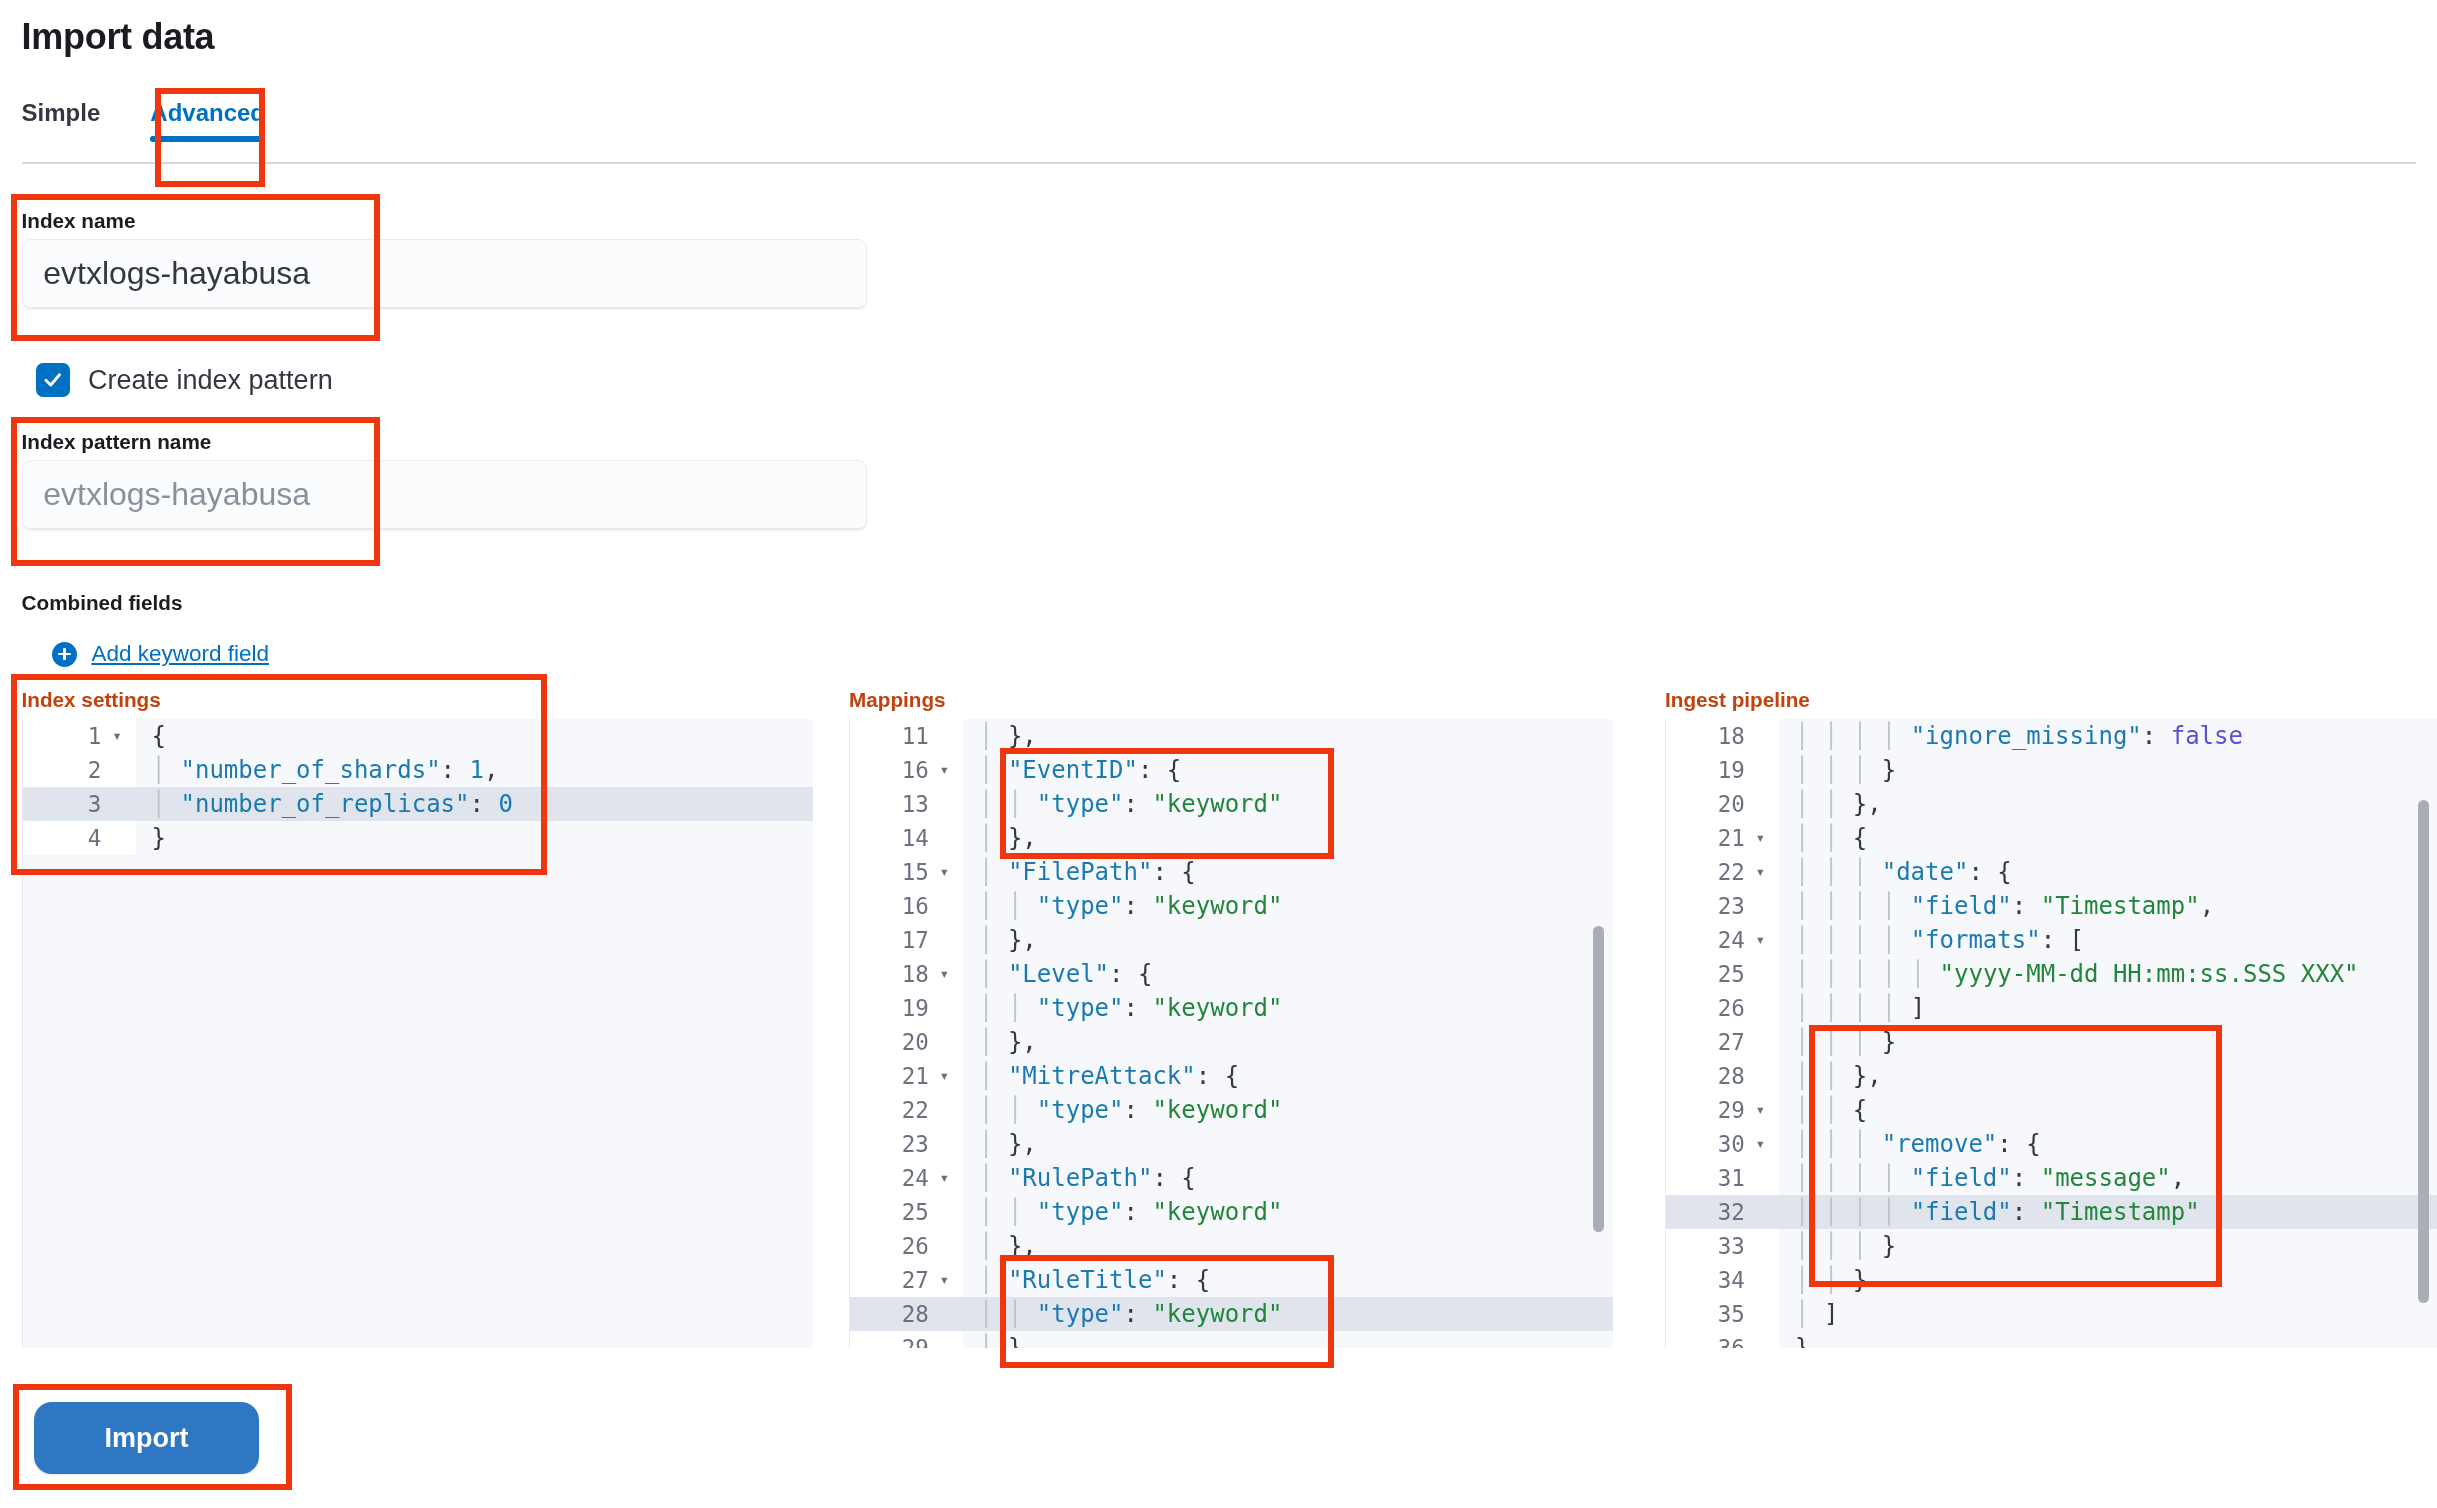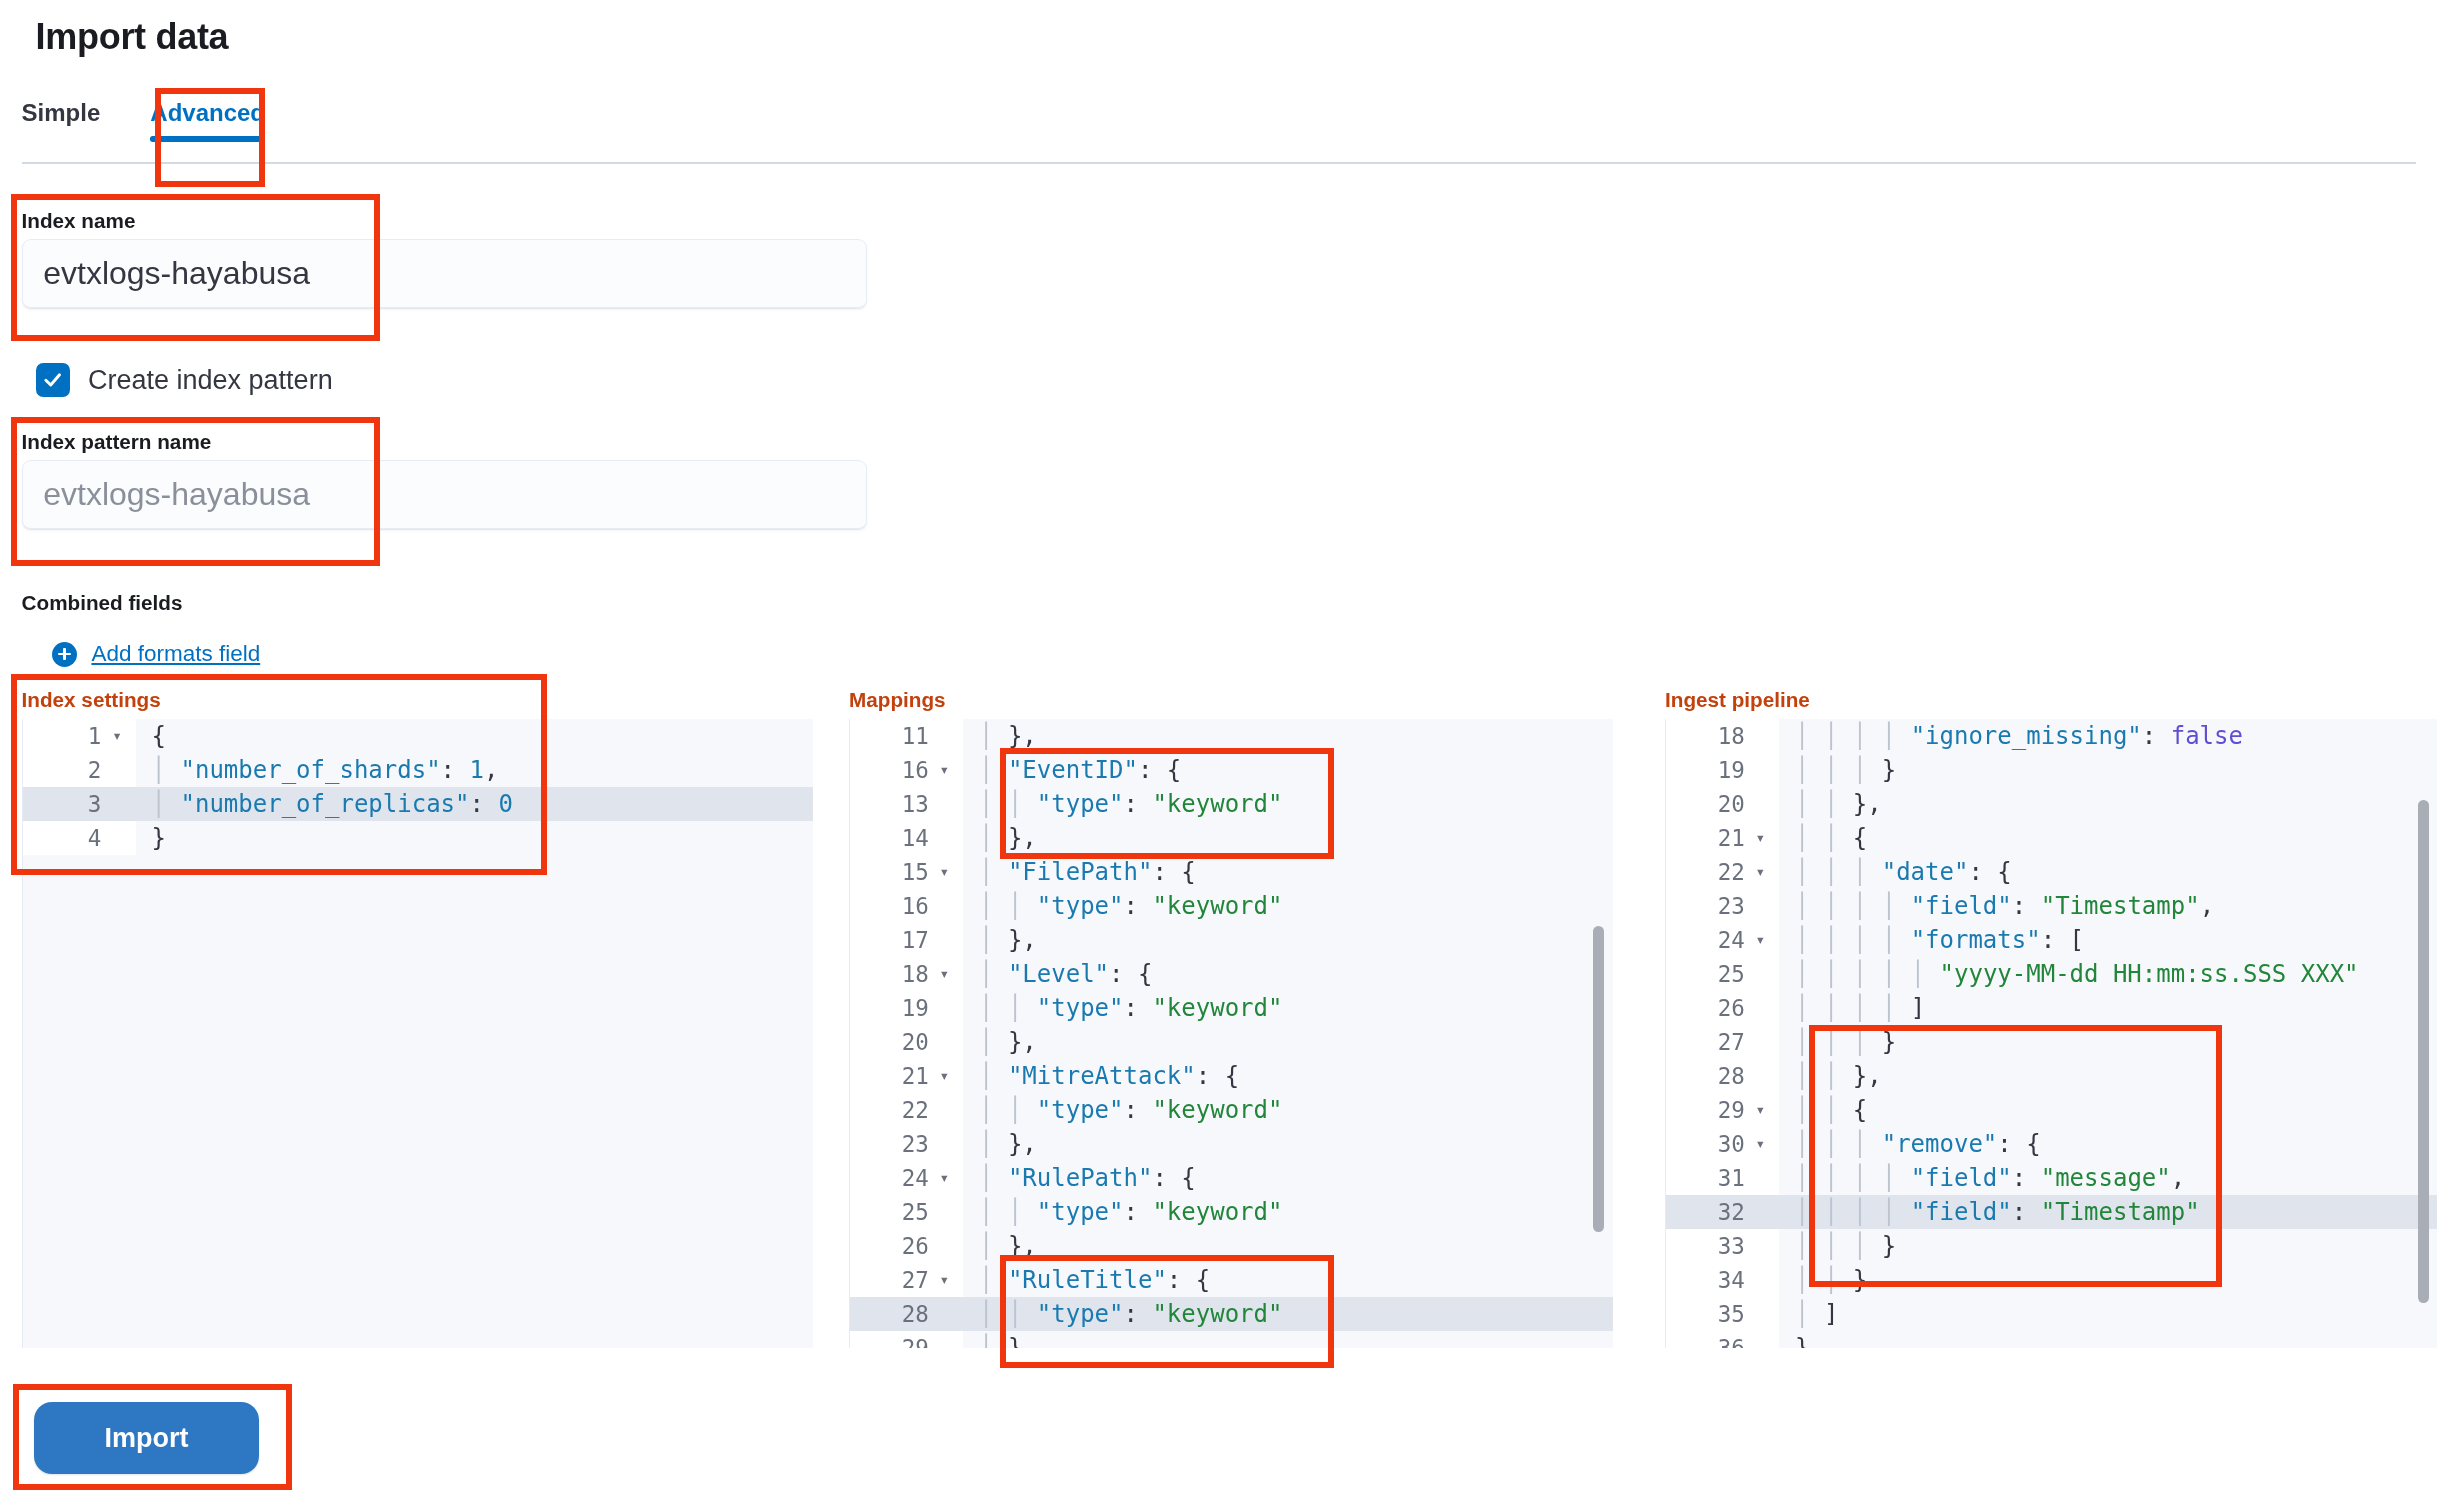--- a/index.html
+++ b/index.html
@@ -11,21 +11,20 @@
     color:#343741;
     position:relative;
     overflow:hidden;
   }
 
   
   #page-title{
     position:absolute; left:21.6px; top:16px;
     font-size:36px; font-weight:700; color:#1a1c21;
     letter-spacing:-0.3px;
-    margin-left:14px;
   }
 
   #tabs{
     position:absolute; left:21.6px; top:90px;
     height:61px; display:flex; align-items:flex-start; gap:0px;
   }
   .tab{
     font-size:24px; font-weight:700; padding:9px 25px 20px 0px;
     color:#343741; cursor:pointer; position:relative;
     white-space:nowrap;
@@ -184,21 +183,21 @@
   </span>
   <span id="create-pattern-label">Create index pattern</span>
 </div>
 
 <div id="pattern-name-label" class="field-label">Index pattern name</div>
 <input id="pattern-name-input" class="field-input" type="text" placeholder="evtxlogs-hayabusa" style="">
 
 <div id="combined-fields-label">Combined fields</div>
 <div id="add-combined-field">
   <span id="add-combined-plus"></span>
-  <span id="add-combined-text">Add formats field</span>
+  <span id="add-combined-text">Add keyword field</span>
 </div>
 
 <div class="editor-title" style="left:21.6px; top:688px;">Index settings</div>
 <div class="editor" id="ed-index-settings" style="left:21.6px; width:791px; height:629px;">
   <div class="code-lines">
       <div class="cl"><span class="ln">1</span><span class="fold">▾</span><span class="code"><span class="p">{</span></span></div>
       <div class="cl"><span class="ln">2</span><span class="fold"></span><span class="code"><span class="ind">│</span>&nbsp;<span class="k">"number_of_shards"</span><span class="p">:</span><span class="p"> </span><span class="num">1</span><span class="p">,</span></span></div>
       <div class="cl hl"><span class="ln">3</span><span class="fold"></span><span class="code"><span class="ind">│</span>&nbsp;<span class="k">"number_of_replicas"</span><span class="p">:</span><span class="p"> </span><span class="num">0</span></span></div>
       <div class="cl"><span class="ln">4</span><span class="fold"></span><span class="code"><span class="p">}</span></span></div>
     </div>

